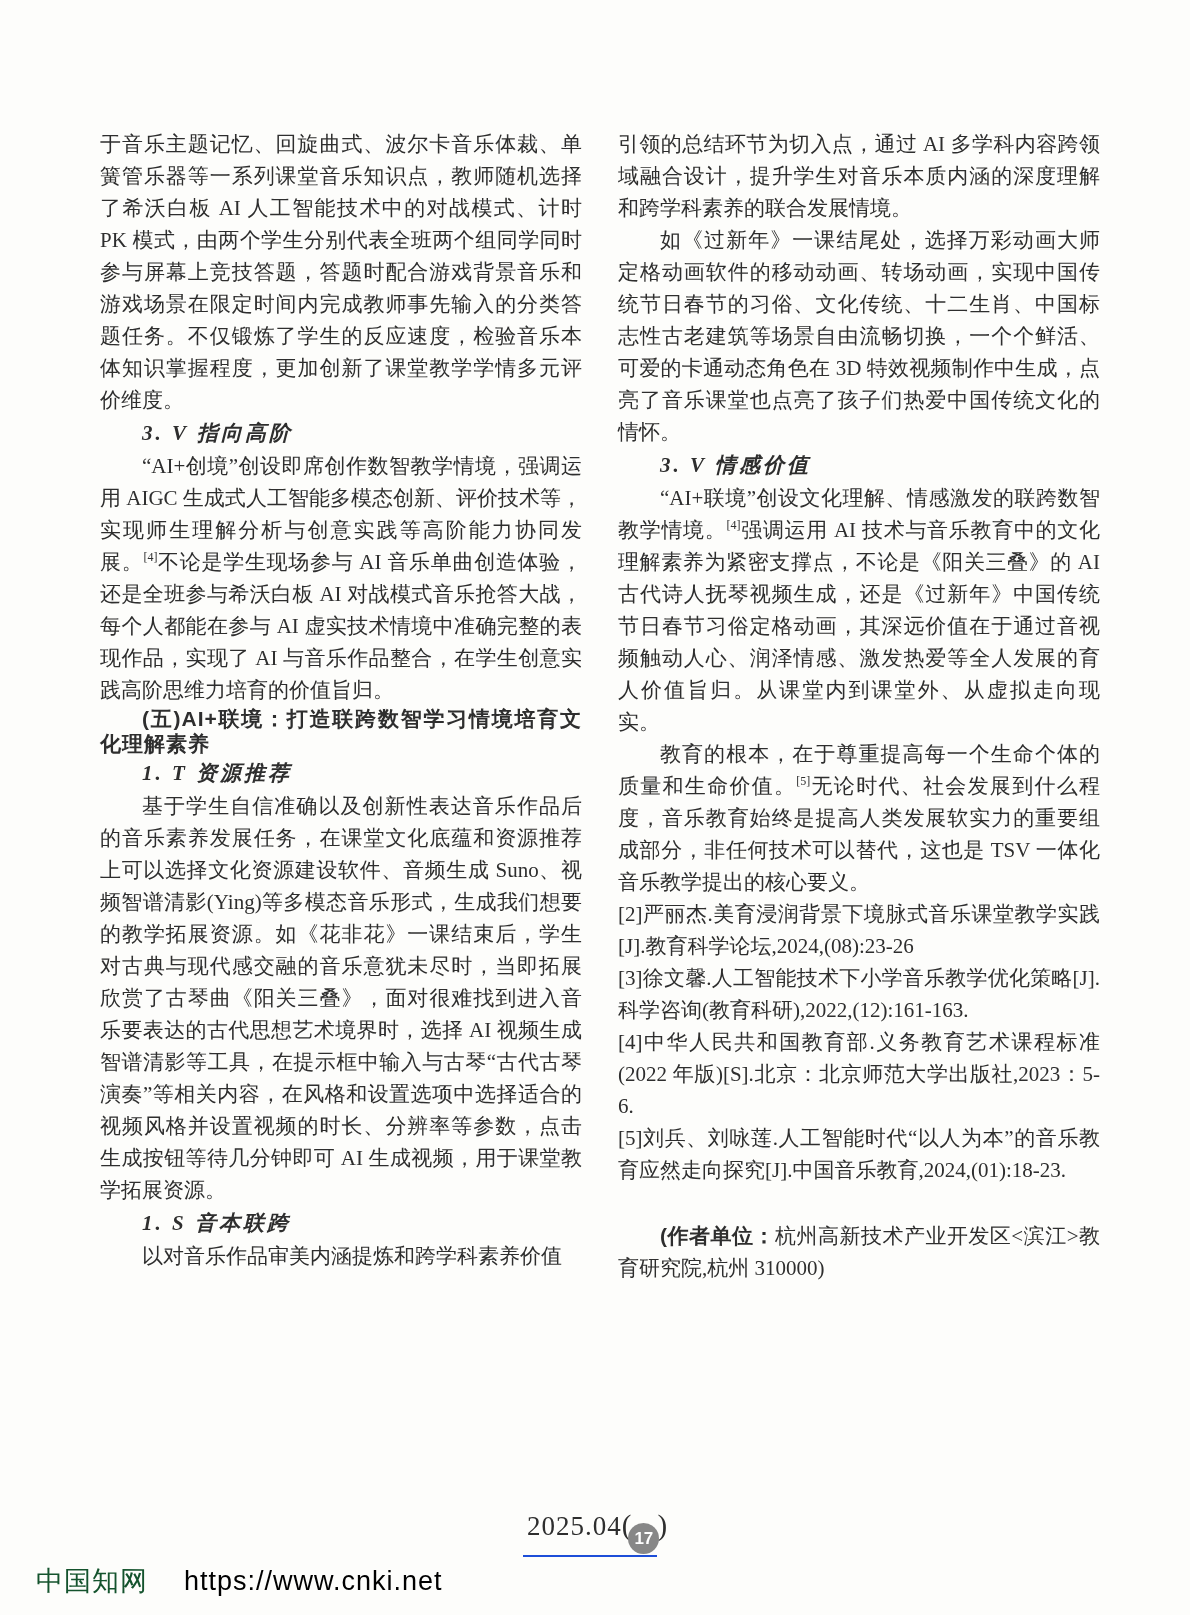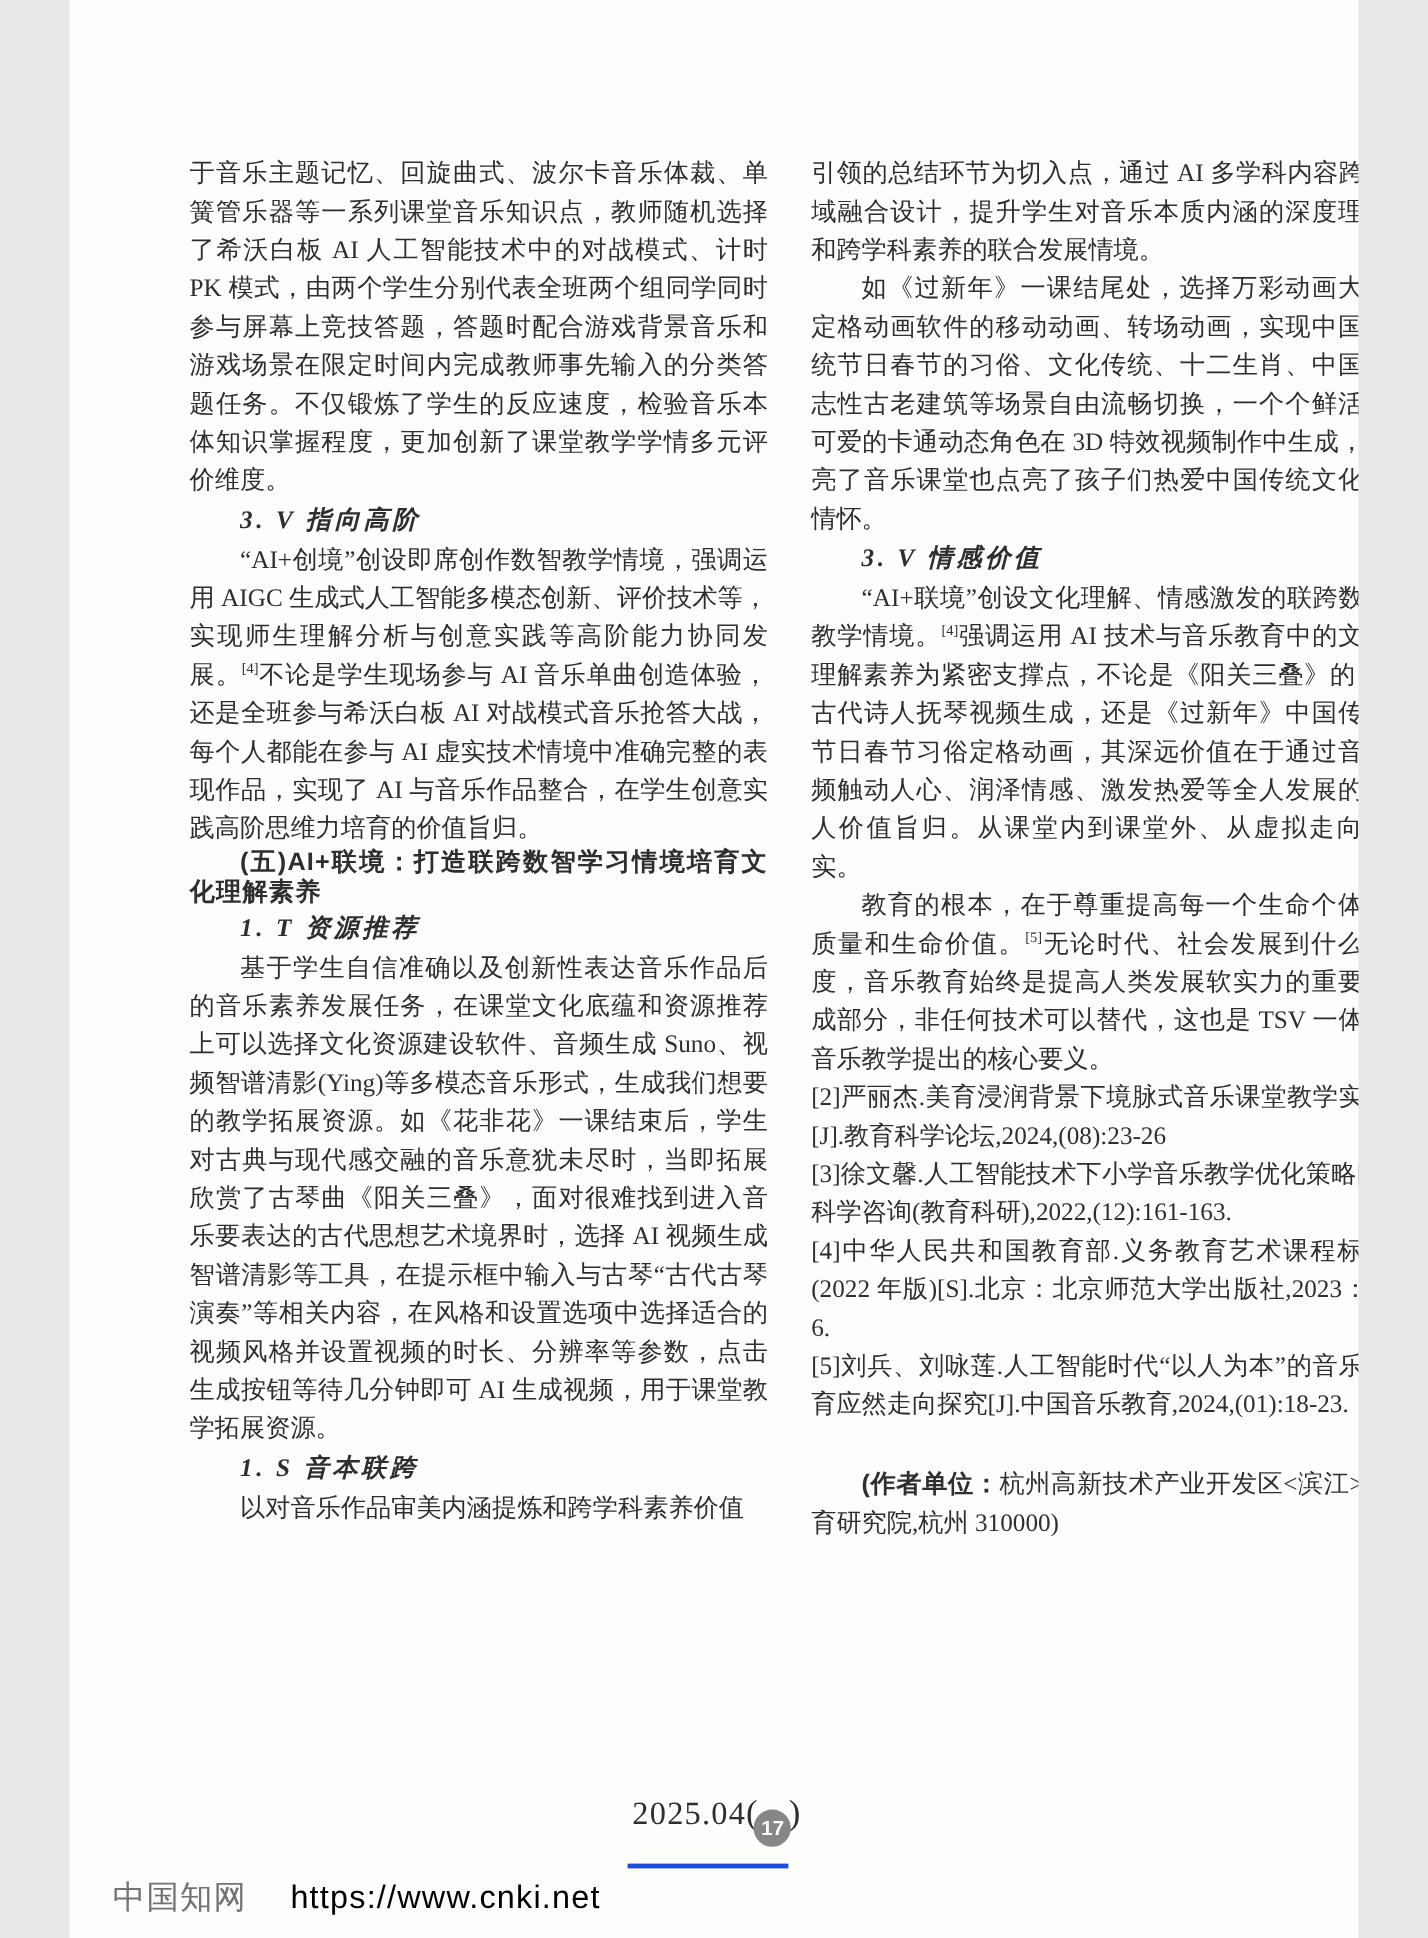--- a/index.html
+++ b/index.html
@@ -1,18 +1,18 @@
 <!DOCTYPE html>
 <html><head>
 <meta charset="utf-8">
 <style>
   html,body { margin:0; padding:0; background:#e8e8e8; }
   .page {
     position:relative;
-    width:1074px; height:1615px;
+    width:1190px; height:1615px;
     margin:0 auto;
     background:#fdfdfb;
     font-family:"Liberation Serif","DejaVu Serif",serif;
     color:#2e2e2e;
     overflow:hidden;
   }
   .columns {
     position:absolute;
     top:128px; left:100px;
     display:flex;
@@ -66,22 +66,22 @@
   .footer {
     position:absolute;
     bottom:58px; left:0;
     width:100%;
     text-align:center;
     font-size:27px;
     color:#2e2e2e;
   }
   .footer-underlined {
     display:inline-block;
-    border-bottom:4px solid #1d4ed8;
-    padding:0 0 16px 4px;
+    border-bottom:2px solid #1d4ed8;
+    padding:0 0 3px 4px;
   }
   .footer-issue { letter-spacing:1px; }
   .paren { font-size:29px; }
   .page-circle {
     display:inline-block;
     width:31px; height:31px;
     border-radius:50%;
     background:#878787;
     color:#ffffff;
     font-family:"Liberation Sans","DejaVu Sans",sans-serif;
@@ -95,21 +95,21 @@
     margin:0 -2px 0 -3px;
   }
   .watermark {
     position:absolute;
     left:36px; bottom:16px;
     font-family:"Liberation Sans","DejaVu Sans",sans-serif;
     font-size:27px;
     color:#9b9b9b;
     letter-spacing:1px;
   }
-  .watermark .site { margin-right:36px; color:#737373; }
+  .watermark .site { margin-right:36px; color:#14532d; }
   .watermark .url { color:#000000; }
 </style>
 </head>
 <body>
 
 <div class="page">
 
   <div class="columns">
 
     <div class="column">

